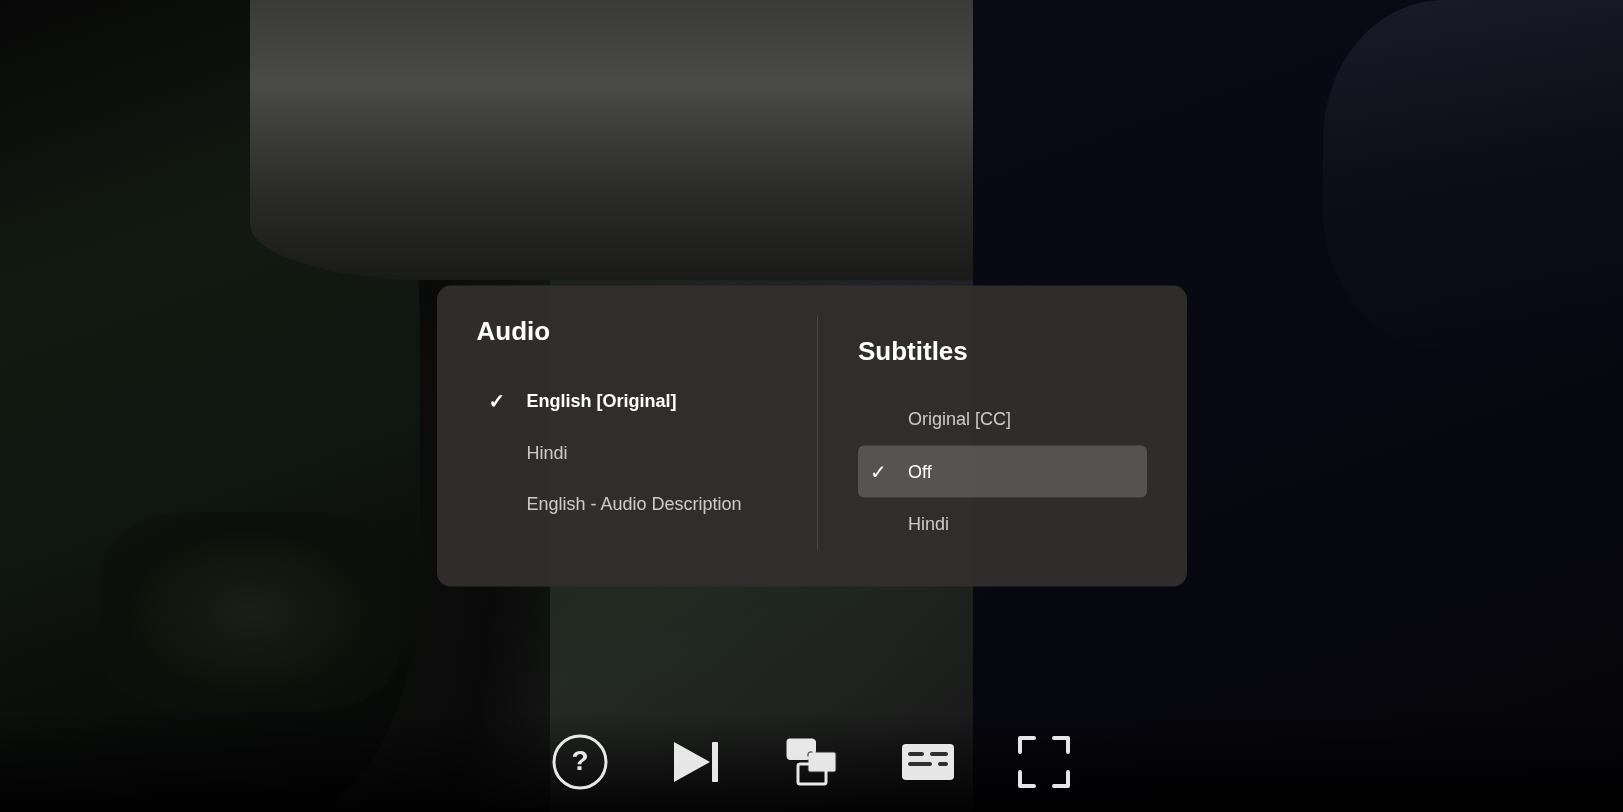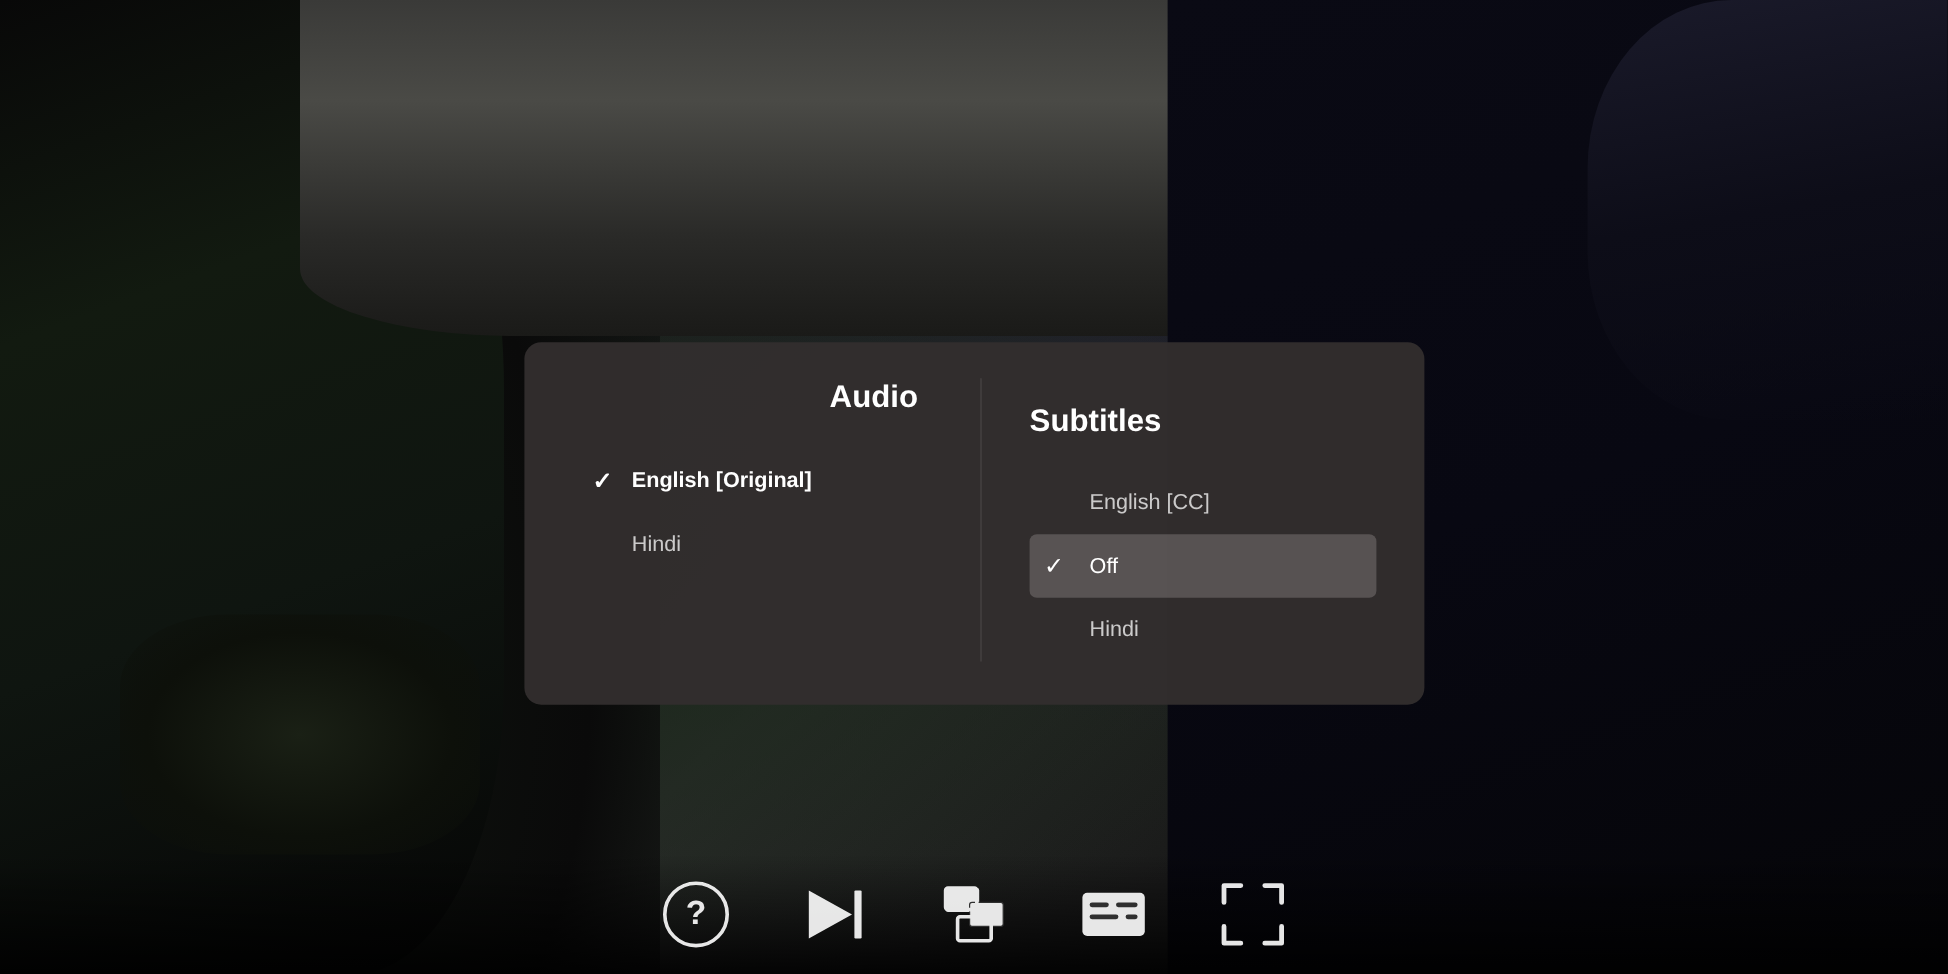--- a/index.html
+++ b/index.html
@@ -129,21 +129,20 @@
 
     .panel-section {
       flex: 1;
       padding: 0 20px;
     }
 
     .panel-section:first-child {
       padding-left: 0;
       border-right: 1px solid rgba(255,255,255,0.12);
       padding-right: 52px;
-      text-align: right;
     }
 
     .panel-section:last-child {
       padding-right: 0;
       padding-left: 40px;
       margin-top: 20px;
     }
 
     .panel-header {
       font-size: 26px;
@@ -205,28 +204,32 @@
     <div class="panel-item selected">
       <span class="checkmark">✓</span>
       <span>English [Original]</span>
     </div>
 
     <div class="panel-item">
       <span class="checkmark-empty"></span>
       <span>Hindi</span>
     </div>
 
+    <div class="panel-item">
+      <span class="checkmark-empty"></span>
+      <span>English - Audio Description</span>
+    </div>
   </div>
 
   <div class="panel-section">
     <div class="panel-header">Subtitles</div>
 
     <div class="panel-item">
       <span class="checkmark-empty"></span>
-      <span>English [CC]</span>
+      <span>Original [CC]</span>
     </div>
 
     <div class="panel-item highlighted">
       <span class="checkmark">✓</span>
       <span>Off</span>
     </div>
 
     <div class="panel-item">
       <span class="checkmark-empty"></span>
       <span>Hindi</span>

